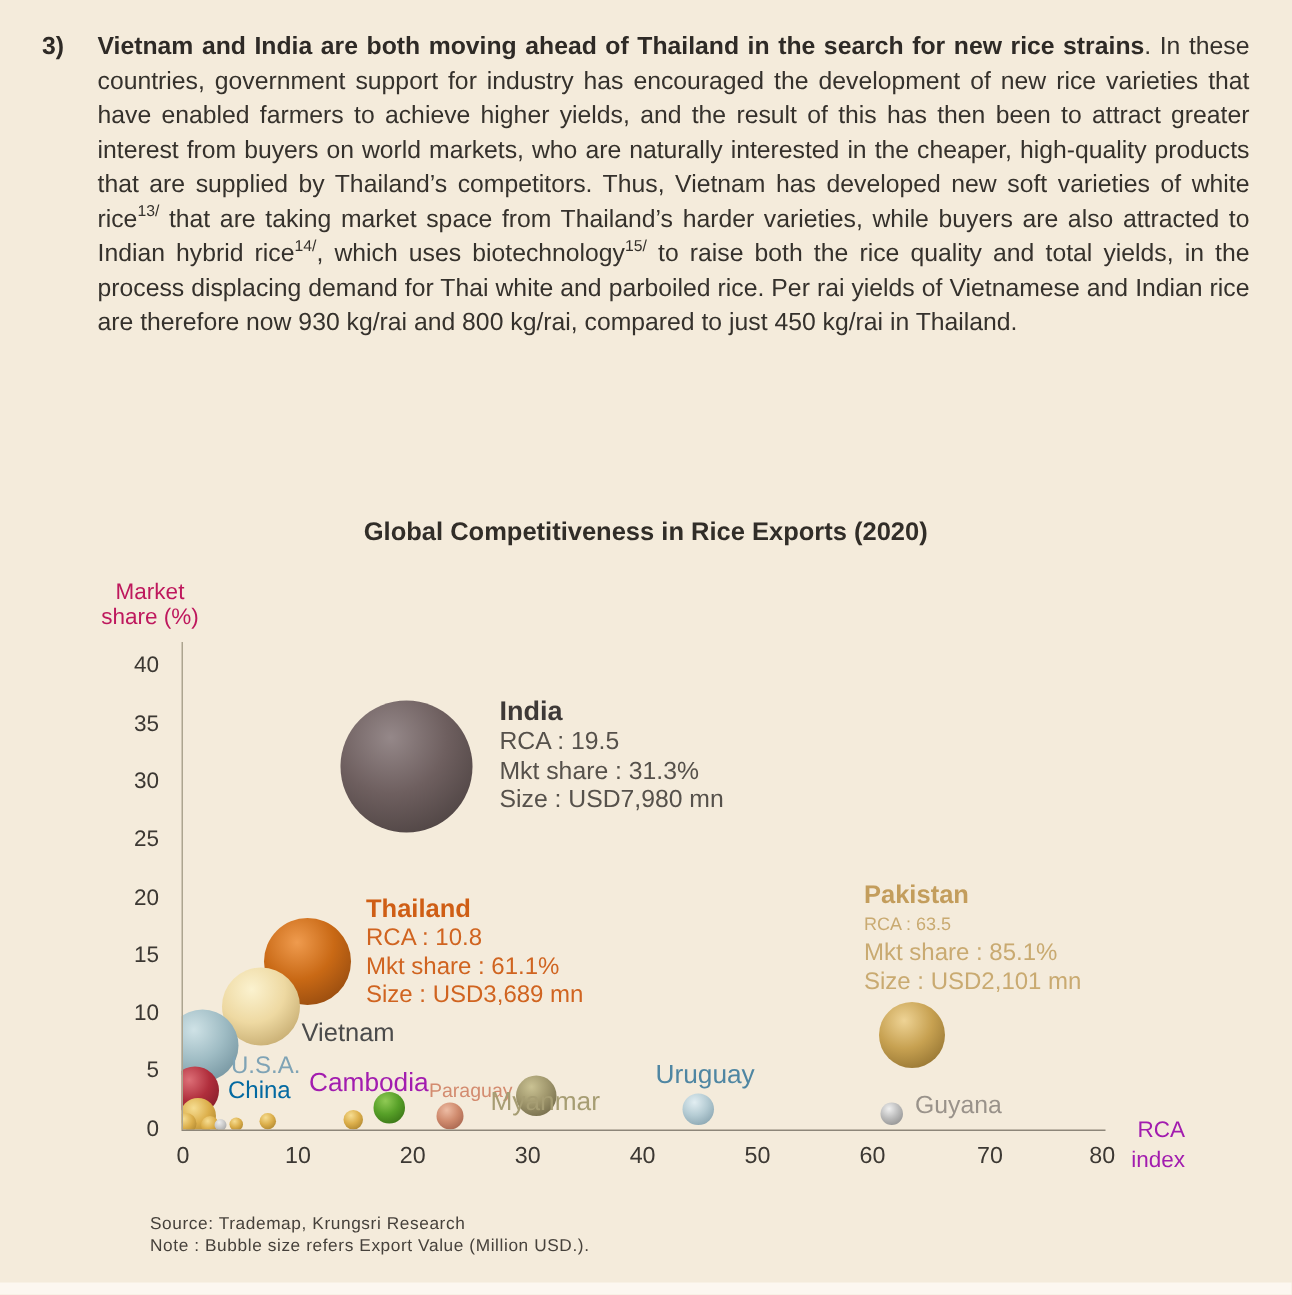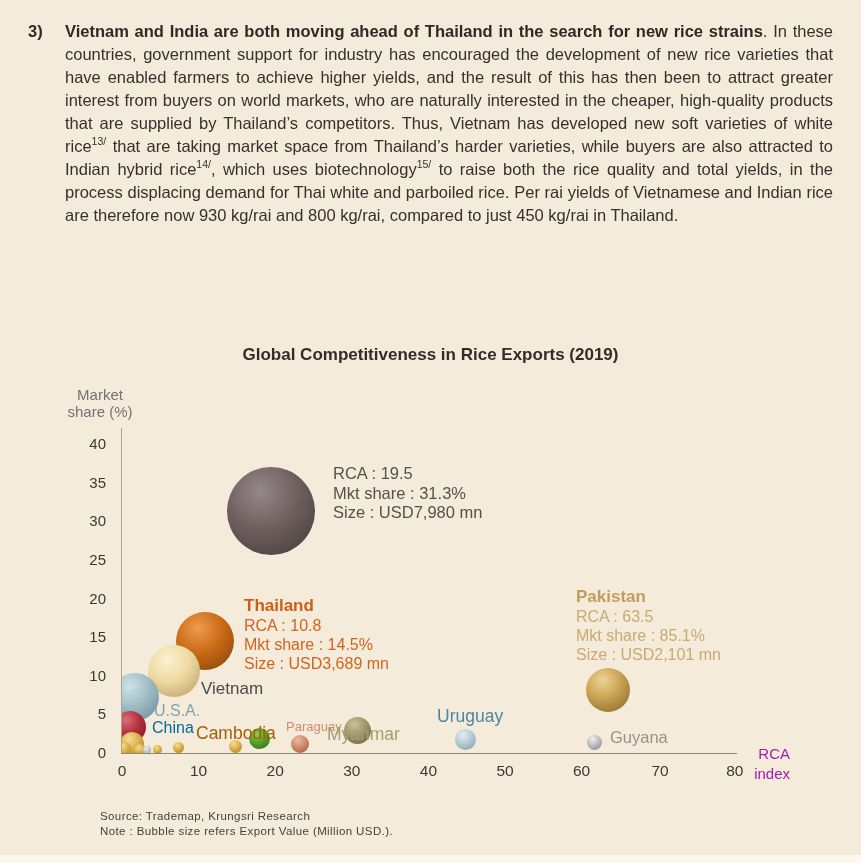--- a/index.html
+++ b/index.html
@@ -20,21 +20,21 @@
   .para .ptext{flex:1;text-align:justify;}
   .para .ptext .b{font-weight:bold;color:#2e2a26;}
   .para .ptext sup{font-size:10.5px;line-height:0;position:relative;top:-1px;}
   
   .chart-title{
     position:absolute;left:0;top:345px;width:861px;
     text-align:center;font-weight:bold;font-size:17px;color:#312d28;
   }
   .y-axis-label{
     position:absolute;left:60px;top:386px;width:80px;
-    text-align:center;font-size:15px;color:#737373;line-height:17px;
+    text-align:center;font-size:15px;color:#be185d;line-height:17px;
   }
   .x-axis-label{
     position:absolute;left:738px;top:744px;width:52px;
     text-align:right;font-size:15px;color:#a21caf;line-height:20px;
   }
   .plot-area{
     position:absolute;left:121px;top:425px;width:616px;height:328px;
     overflow:hidden;
   }
   .bubble{position:absolute;border-radius:50%;}
@@ -54,21 +54,21 @@
 </style>
 </head>
 <body>
 
 <div class="para">
   <div class="num">3)</div>
   <div class="ptext" id="para-runs"><span class="b">Vietnam and India are both moving ahead of Thailand in the search for new rice strains</span><span>. In these countries, government support for industry has encouraged the development of new rice varieties that have enabled farmers to achieve higher yields, and the result of this has then been to attract greater interest from buyers on world markets, who are naturally interested in the cheaper, high-quality products that are supplied by Thailand’s competitors. Thus, Vietnam has developed new soft varieties of white rice</span><sup>13/</sup><span> that are taking market space from Thailand’s harder varieties, while buyers are also attracted to Indian hybrid rice</span><sup>14/</sup><span>, which uses biotechnology</span><sup>15/</sup><span> to raise both the rice quality and total yields, in the process displacing demand for Thai white and parboiled rice. Per rai yields of Vietnamese and Indian rice are therefore now 930 kg/rai and 800 kg/rai, compared to just 450 kg/rai in Thailand.</span></div>
 </div>
 
 <div>
-  <div class="chart-title">Global Competitiveness in Rice Exports (2019)</div>
+  <div class="chart-title">Global Competitiveness in Rice Exports (2020)</div>
 
   <div class="y-axis-label">
     <span>Market</span><br>
     <span>share (%)</span>
   </div>
 
   <div class="plot-area" id="plot">
       <div class="bubble" style="height: 88px; width: 88px; left: 106.37px; top: 42.364px; background: radial-gradient(circle at 38% 28%, rgb(149, 136, 137) 0%, rgb(110, 95, 95) 45%, rgb(74, 64, 63) 90%);"></div>
       <div class="bubble" style="height: 58px; width: 58px; left: 54.728px; top: 187.06px; background: radial-gradient(circle at 38% 28%, rgb(239, 155, 78) 0%, rgb(201, 105, 21) 45%, rgb(143, 71, 14) 90%);"></div>
       <div class="bubble" style="height: 52px; width: 52px; left: 27.088px; top: 220.168px; background: radial-gradient(circle at 38% 28%, rgb(251, 242, 207) 0%, rgb(238, 217, 162) 45%, rgb(191, 164, 104) 90%);"></div>
@@ -117,41 +117,42 @@
 
   <div class="x-axis-label">
     <span>RCA</span><br>
     <span>index</span>
   </div>
 
   <div id="labels">
       <div class="country-label" style="left: 201px; top: 679px; font-size: 17px; color: rgb(75, 75, 75);">Vietnam</div>
       <div class="country-label" style="left: 154px; top: 702px; font-size: 16px; color: rgb(127, 163, 181);">U.S.A.</div>
       <div class="country-label" style="left: 152px; top: 719px; font-size: 16px; color: #0369a1;">China</div>
-      <div class="country-label" style="left: 196px; top: 711px; font-size: 17.5px; color: #a16207; margin-top: 12px;">Cambodia</div>
+      <div class="country-label" style="left: 206px; top: 711px; font-size: 17.5px; color: #a21caf;">Cambodia</div>
       <div class="country-label" style="left: 286px; top: 719px; font-size: 13px; color: rgb(211, 139, 111);">Paraguay</div>
       <div class="country-label" style="left: 327px; top: 724px; font-size: 17.5px; color: rgb(166, 157, 115);">Myanmar</div>
       <div class="country-label" style="left: 437px; top: 706px; font-size: 17.5px; color: rgb(79, 134, 162);">Uruguay</div>
       <div class="country-label" style="left: 610px; top: 728px; font-size: 16.5px; color: rgb(153, 146, 138);">Guyana</div>
     </div>
   <div id="annos">
       <div class="anno" style="left: 333px; top: 464px;">
+        <div class="anno-title" style="color: rgb(62, 57, 55); font-size: 18px; line-height: 21px;">India</div>
         <div class="anno-line" style="color: rgb(86, 81, 75); font-size: 16.5px; line-height: 19.5px;">RCA : 19.5</div>
         <div class="anno-line" style="color: rgb(86, 81, 75); font-size: 16.5px; line-height: 19.5px;">Mkt share : 31.3%</div>
         <div class="anno-line" style="color: rgb(86, 81, 75); font-size: 16.5px; line-height: 19.5px;">Size : USD7,980 mn</div>
       </div>
       <div class="anno" style="left: 244px; top: 596px;">
         <div class="anno-title" style="color: rgb(207, 94, 21); font-size: 17px; line-height: 20px;">Thailand</div>
         <div class="anno-line" style="color: rgb(208, 100, 32); font-size: 16px; line-height: 19px;">RCA : 10.8</div>
-        <div class="anno-line" style="color: rgb(208, 100, 32); font-size: 16px; line-height: 19px;">Mkt share : 14.5%</div>
+        <div class="anno-line" style="color: rgb(208, 100, 32); font-size: 16px; line-height: 19px;">Mkt share : 61.1%</div>
         <div class="anno-line" style="color: rgb(208, 100, 32); font-size: 16px; line-height: 19px;">Size : USD3,689 mn</div>
       </div>
       <div class="anno" style="left: 576px; top: 587px;">
         <div class="anno-title" style="color: rgb(195, 157, 92); font-size: 17px; line-height: 20px;">Pakistan</div>
-        <div class="anno-line" style="color: rgb(201, 170, 113); font-size: 16px; line-height: 19px;">RCA : 63.5</div>
+        <div class="anno-line" style="color: rgb(201, 170, 113); font-size: 12px; line-height: 19px;">RCA : 63.5</div>
         <div class="anno-line" style="color: rgb(201, 170, 113); font-size: 16px; line-height: 19px;">Mkt share : 85.1%</div>
         <div class="anno-line" style="color: rgb(201, 170, 113); font-size: 16px; line-height: 19px;">Size : USD2,101 mn</div>
       </div>
     </div>
 
   <div class="note-block">
     <div>Source: Trademap, Krungsri Research</div>
     <div>Note : Bubble size refers Export Value (Million USD.).</div>
   </div>
 </div>

